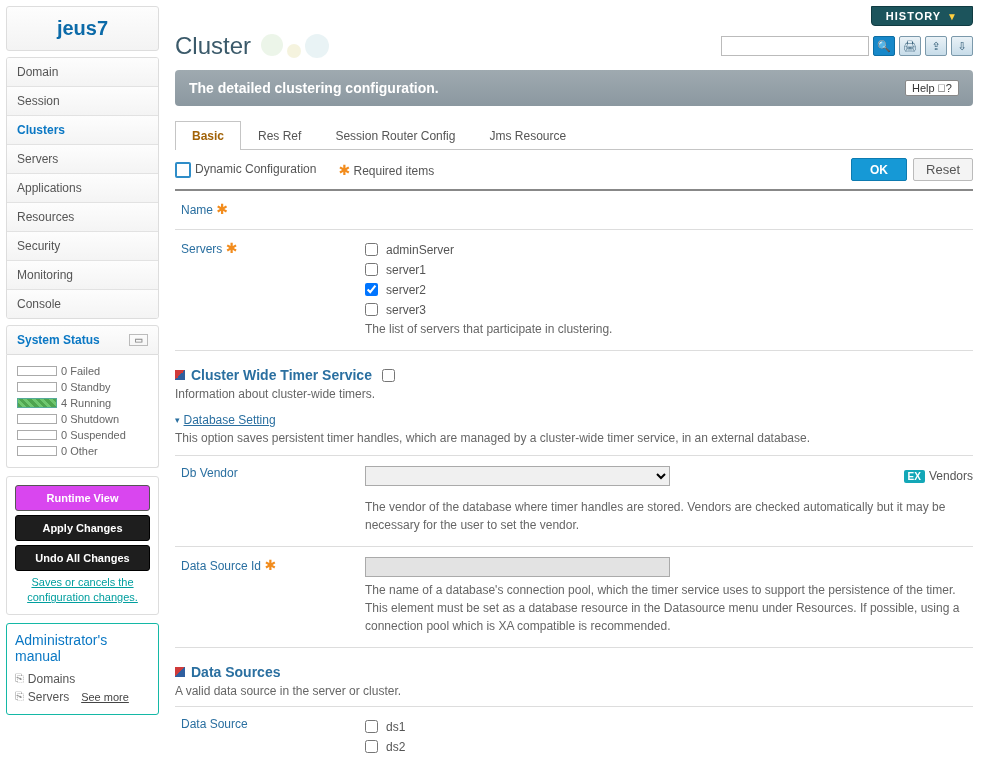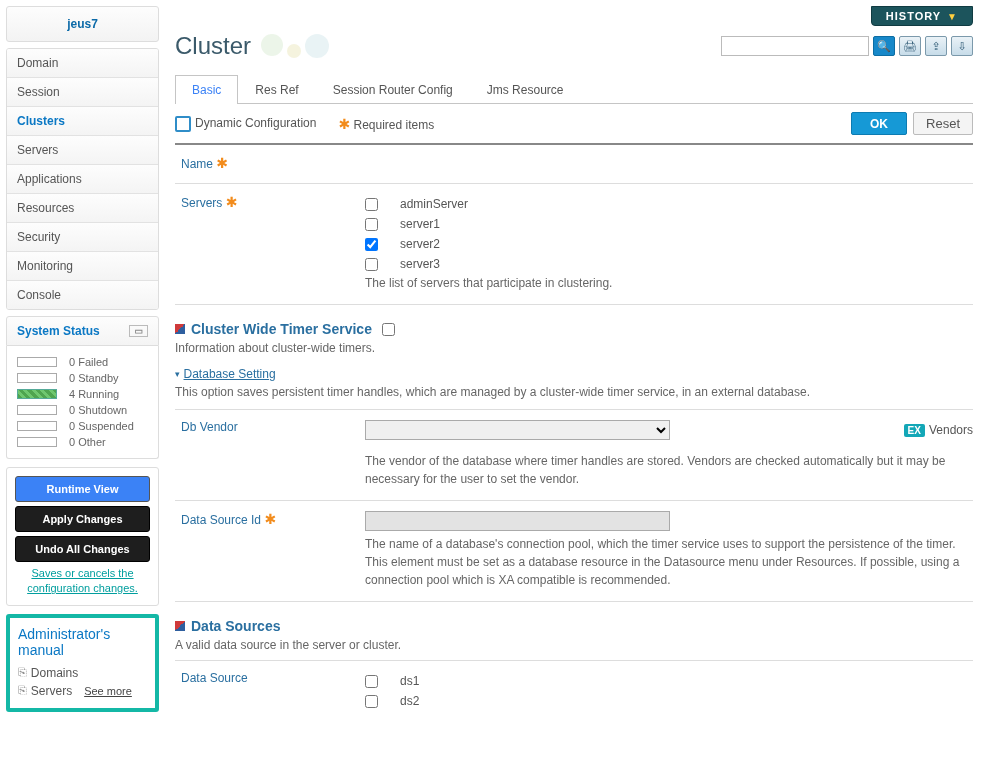--- a/index.html
+++ b/index.html
@@ -1,34 +1,34 @@
 <!DOCTYPE html>
 <html><head>
   <meta charset="utf-8">
   <style>
     * { box-sizing: border-box; margin: 0; padding: 0; }
     body { font-family: Arial, sans-serif; font-size: 12px; background: #fff; color: #333; width: 983px; }
     .main-layout { display: flex; }
     .sidebar { width: 165px; flex-shrink: 0; padding: 6px; }
     .content { flex: 1; padding: 6px 10px; }
 
-    .sidebar-header { text-align: center; padding: 10px 0; font-size: 12px; font-weight: bold; color: #0b6aa8; border: 1px solid #ddd; border-radius: 3px; background: linear-gradient(#fdfdfd, #f3f3f3); margin-bottom: 6px; }
+    .sidebar-header { text-align: center; padding: 10px 0; font-size: 20px; font-weight: bold; color: #0b6aa8; border: 1px solid #ddd; border-radius: 3px; background: linear-gradient(#fdfdfd, #f3f3f3); margin-bottom: 6px; }
     .nav-menu { border: 1px solid #ddd; border-radius: 3px; margin-bottom: 6px; overflow: hidden; }
     .nav-item { padding: 7px 10px; border-bottom: 1px solid #e2e2e2; color: #555; cursor: pointer; background: linear-gradient(#fdfdfd,#f4f4f4); }
     .nav-item:last-child { border-bottom: none; }
     .nav-item.active { color: #0b78c4; font-weight: bold; }
     .section-header { padding: 7px 10px; color: #0b78c4; font-weight: bold; border: 1px solid #ddd; border-radius: 3px 3px 0 0; display:flex; justify-content:space-between; align-items:center; background: linear-gradient(#fdfdfd,#f4f4f4); }
     .status-box { border: 1px solid #ddd; border-top:none; border-radius: 0 0 3px 3px; padding: 8px 10px; margin-bottom: 8px; }
-    .status-row { display: flex; align-items: center; gap: 12px; padding: 2px 0; color:#666; font-size:11px; }
+    .status-row { display: flex; align-items: center; gap: 4px; padding: 2px 0; color:#666; font-size:11px; }
     .status-bar { width: 40px; height: 10px; border: 1px solid #aaa; }
     .status-bar.green { background: repeating-linear-gradient(45deg, #4fa54f, #4fa54f 3px, #6fc76f 3px, #6fc76f 6px); border-color:#5a9; }
     .btn-dark { display:block; width:100%; text-align:center; padding:6px; font-size:11px; color:#fff; background:#1e1e1e; border:1px solid #000; border-radius:3px; margin-bottom:4px; cursor:pointer; font-weight:bold; }
-    .btn-gray { display:block; width:100%; text-align:center; padding:6px; font-size:11px; color:#fff; background:#3b82f6; border:1px solid #555; border-radius:3px; margin-bottom:4px; cursor:pointer; font-weight:bold; }
+    .btn-gray { display:block; width:100%; text-align:center; padding:6px; font-size:11px; color:#fff; background:#d946ef; border:1px solid #555; border-radius:3px; margin-bottom:4px; cursor:pointer; font-weight:bold; }
     .link-teal { color:#009e9e; text-decoration:underline; font-size:11px; display:block; text-align:center; line-height:1.4; }
-    .manual-box { border:4px solid #14b8a6; border-radius:3px; padding:8px; margin-top:8px; }
+    .manual-box { border:1px solid #14b8a6; border-radius:3px; padding:8px; margin-top:8px; }
     .manual-title { color:#0b78c4; font-size:14px; margin-bottom:6px; }
     .manual-link { display:flex; align-items:center; gap:4px; padding:2px 0; color:#555; }
     .see-more { text-decoration:underline; margin-left:8px; font-size:11px; color:#444; }
 
     .topbar { display:flex; justify-content:flex-end; margin-bottom:4px; }
     .history-btn { background:#1c545c; color:#fff; font-weight:bold; letter-spacing:1px; padding:3px 14px; border-radius:0 0 4px 4px; border:1px solid #103b42; font-size:11px; display:flex; align-items:center; gap:6px; cursor:pointer; }
     .history-btn .chev { color:#ffcf3f; font-size:10px; }
     .page-title-row { display:flex; align-items:center; justify-content:space-between; margin:6px 0 10px; }
     .page-title { font-size:24px; color:#3b5a6a; font-weight:normal; }
     .title-decor { display:flex; gap:4px; margin-left:10px; }
@@ -37,34 +37,34 @@
     .toolbar-right { display:flex; align-items:center; gap:4px; }
     .search-box { width:148px; height:20px; border:1px solid #bbb; padding:2px 4px; }
     .icon-btn { width:22px; height:20px; border:1px solid #7b99ab; background:linear-gradient(#eaf2f7,#c7dce9); color:#2f5a75; display:flex; align-items:center; justify-content:center; cursor:pointer; border-radius:2px; font-size:11px; }
     .icon-btn.search { background:#1788c9; color:#fff; border-color:#0d6da3; }
 
     .banner { background: linear-gradient(#9faab0,#8b98a0); color:#fff; padding:10px 14px; border-radius:4px; display:flex; justify-content:space-between; align-items:center; font-size:14px; font-weight:bold; }
     .help-btn { background:#fff; color:#333; font-size:11px; padding:1px 6px; border:1px solid #888; border-radius:2px; cursor:pointer; font-weight:normal; }
 
     .tabs { display:flex; margin-top:14px; border-bottom:1px solid #c5c5c5; }
     .tab { padding:7px 16px; font-size:12px; color:#555; cursor:pointer; border:1px solid transparent; border-bottom:none; position:relative; top:1px; }
-    .tab.active { font-weight:normal; color:#3b82f6; border-color:#c5c5c5; background:#fff; }
+    .tab.active { font-weight:bold; color:#a16207; border-color:#c5c5c5; background:#fff; }
     .legend-row { display:flex; justify-content:space-between; align-items:center; padding:8px 0; border-bottom:2px solid #888; }
     .legend { display:flex; gap:22px; color:#555; align-items:center; }
     .legend .dyn::before { content:""; display:inline-block; width:12px; height:12px; border:2px solid #2f8dc8; border-radius:2px; margin-right:4px; vertical-align:middle; }
     .star { color:#f28c1d; font-size:14px; }
     .btn-ok { background:#1699d6; color:#fff; border:1px solid #0d7bb1; padding:3px 18px; font-weight:bold; font-size:12px; border-radius:2px; cursor:pointer; }
     .btn-reset { background:#f4f4f4; color:#555; border:1px solid #bbb; padding:3px 12px; font-size:13px; border-radius:2px; cursor:pointer; }
 
     .form-row { display:flex; padding:10px 0 12px; border-bottom:1px solid #ddd; }
     .form-label { width:190px; color:#2a6fa0; font-size:12px; padding-left:6px; }
     .form-body { flex:1; color:#555; }
     .form-body .value { color:#333; margin-bottom:4px; }
     .form-body .desc { color:#666; font-size:12px; line-height:1.5; }
-    .chk-row { display:flex; align-items:center; gap:22px; padding:3px 0; }
+    .chk-row { display:flex; align-items:flex-start; gap:8px; padding:3px 0; }
     .chk-row input { width:13px; height:13px; }
 
     .section-title { margin-top:16px; display:flex; align-items:center; gap:6px; font-size:14px; font-weight:bold; color:#2a6fa0; }
     .section-title .flag { width:10px; height:10px; background:linear-gradient(135deg,#cf3a3a 50%,#2f5f9f 50%); }
     .section-desc { color:#666; margin-top:4px; }
     .collapse-link { color:#2a6fa0; margin-top:12px; cursor:pointer; display:flex; align-items:center; gap:4px; }
     .collapse-link::before { content:"▾"; font-size:9px; color:#2a6fa0; }
     .field-select { width:305px; height:20px; border:1px solid #aaa; background:#f0f0f0; }
     .field-text { width:305px; height:20px; border:1px solid #aaa; background:#e3e3e3; padding:2px 4px; }
     .ex-tag { display:inline-block; background:#13a7b7; color:#fff; font-size:10px; padding:1px 4px; border-radius:2px; margin-right:4px; font-weight:bold; }
@@ -164,20 +164,24 @@
       </div>
       <div class="toolbar-right">
         <input class="search-box" style="">
         <div class="icon-btn search">🔍</div>
         <div class="icon-btn">🖨</div>
         <div class="icon-btn">⇪</div>
         <div class="icon-btn">⇩</div>
       </div>
     </div>
 
+    <div class="banner">
+      <span>The detailed clustering configuration.</span>
+      <span class="help-btn"><span>Help</span> ⃝?</span>
+    </div>
 
     <div class="tabs" id="tabs">
         <div class="tab active">Basic</div>
         <div class="tab">Res Ref</div>
         <div class="tab">Session Router Config</div>
         <div class="tab">Jms Resource</div>
       </div>
 
     <div class="legend-row">
       <div class="legend">

